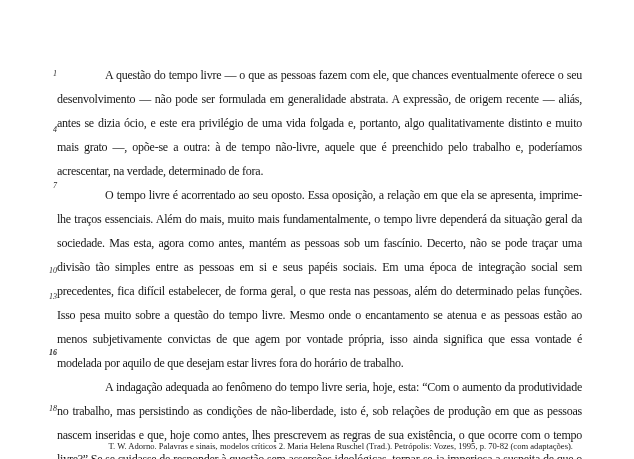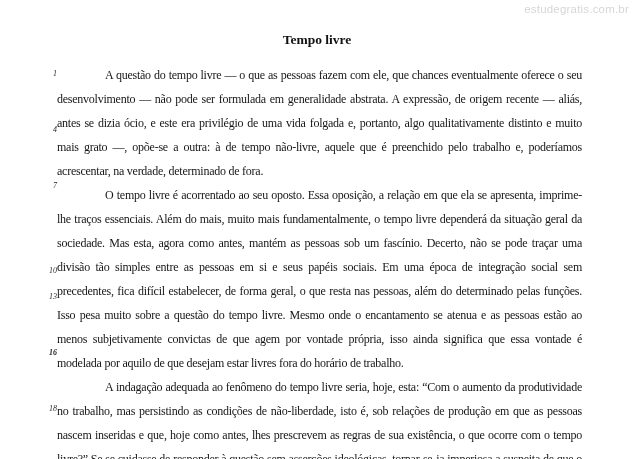--- a/index.html
+++ b/index.html
@@ -81,34 +81,33 @@
     font-size: 8.6px;
     letter-spacing: 0;
     color: #161616;
   }
 </style>
 </head>
 <body>
 
 <div class="page">
 
-  <span class="watermark">estudegratis.com.br</span>
 
-  <h1 class="doc-title">Tempo livre</h1>
 
   <div class="body-text">
     <p>A questão do tempo livre — o que as pessoas fazem com ele, que chances eventualmente oferece o seu desenvolvimento — não pode ser formulada em generalidade abstrata. A expressão, de origem recente — aliás, antes se dizia ócio, e este era privilégio de uma vida folgada e, portanto, algo qualitativamente distinto e muito mais grato —, opõe-se a outra: à de tempo não-livre, aquele que é preenchido pelo trabalho e, poderíamos acrescentar, na verdade, determinado de fora.</p>
     <p>O tempo livre é acorrentado ao seu oposto. Essa oposição, a relação em que ela se apresenta, imprime-lhe traços essenciais. Além do mais, muito mais fundamentalmente, o tempo livre dependerá da situação geral da sociedade. Mas esta, agora como antes, mantém as pessoas sob um fascínio. Decerto, não se pode traçar uma divisão tão simples entre as pessoas em si e seus papéis sociais. Em uma época de integração social sem precedentes, fica difícil estabelecer, de forma geral, o que resta nas pessoas, além do determinado pelas funções. Isso pesa muito sobre a questão do tempo livre. Mesmo onde o encantamento se atenua e as pessoas estão ao menos subjetivamente convictas de que agem por vontade própria, isso ainda significa que essa vontade é modelada por aquilo de que desejam estar livres fora do horário de trabalho.</p>
     <p>A indagação adequada ao fenômeno do tempo livre seria, hoje, esta: “Com o aumento da produtividade no trabalho, mas persistindo as condições de não-liberdade, isto é, sob relações de produção em que as pessoas nascem inseridas e que, hoje como antes, lhes prescrevem as regras de sua existência, o que ocorre com o tempo livre?” Se se cuidasse de responder à questão sem asserções ideológicas, tornar-se-ia imperiosa a suspeita de que o tempo livre tende em direção contrária à de seu próprio conceito, tornando-se paródia deste. Nele se prolonga a não-liberdade, tão desconhecida da maioria das pessoas não-livres como a sua não-liberdade em si mesma.</p>
   </div>
 
   <div class="gutter" id="gutter">
       <span class="line-number" style="top: 65px;">1</span>
       <span class="line-number" style="top: 120.8px;">4</span>
       <span class="line-number" style="top: 176.6px;">7</span>
       <span class="line-number" style="top: 232.4px; margin-top: 30px;">10</span>
       <span class="line-number" style="top: 288.2px;">13</span>
       <span class="line-number" style="top: 344px; font-weight: bold;">16</span>
       <span class="line-number" style="top: 399.8px;">18</span>
     </div>
 
+  <div class="citation">T. W. Adorno. Palavras e sinais, modelos críticos 2. Maria Helena Ruschel (Trad.). Petrópolis: Vozes, 1995, p. 70-82 (com adaptações).</div>
 
 </div>
 
 </body></html>

